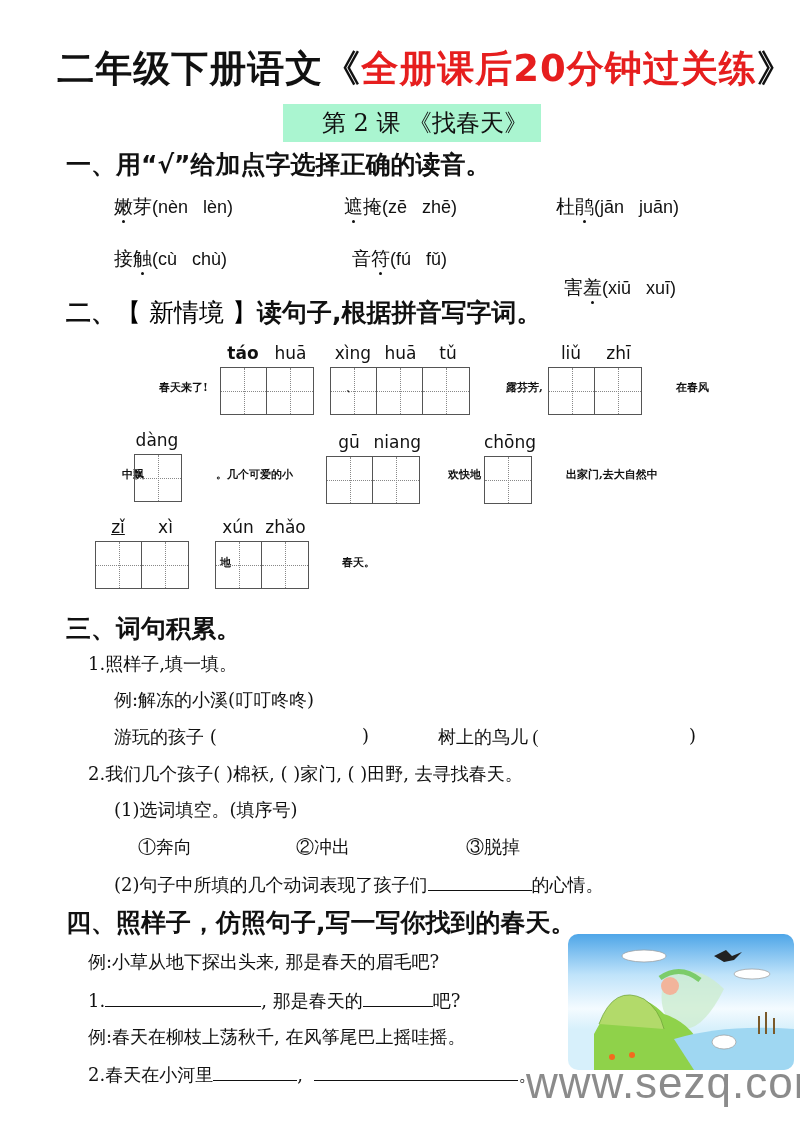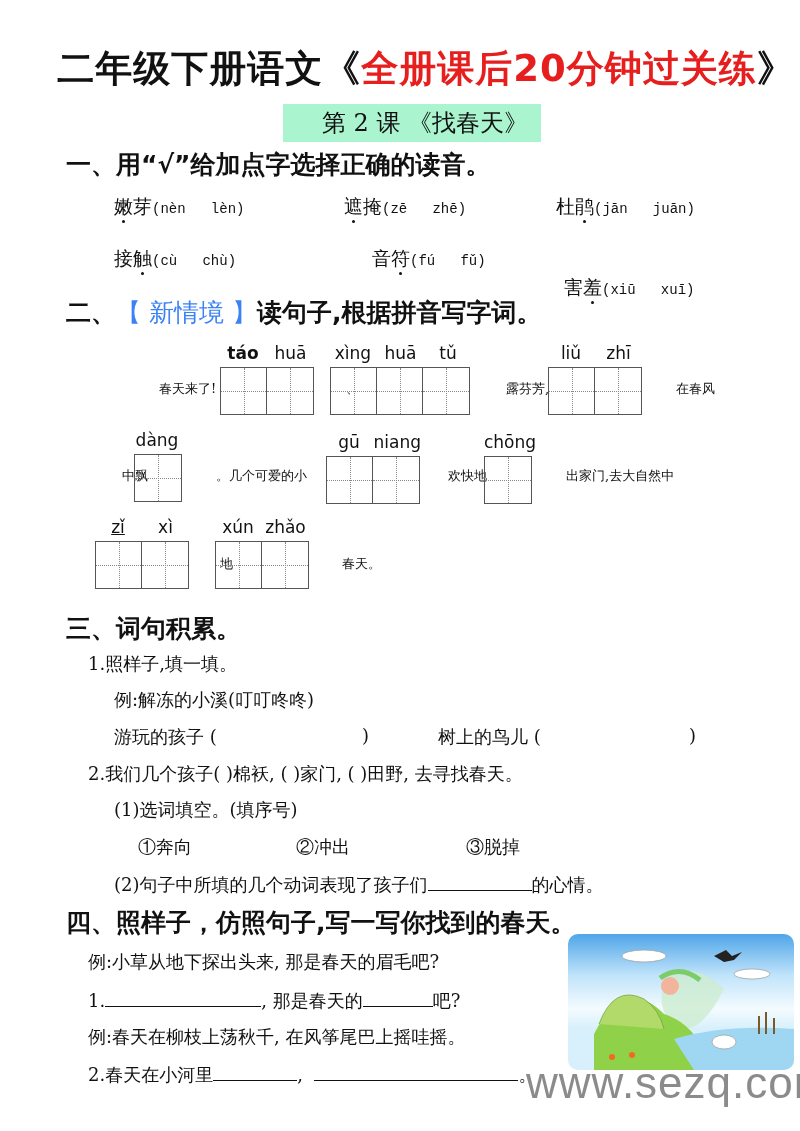--- a/index.html
+++ b/index.html
@@ -4,26 +4,26 @@
 <style>
   html, body { margin:0; padding:0; background:#ffffff; }
   body { width:800px; height:1131px; position:relative; overflow:hidden; color:#111;
     font-family:"DejaVu Sans", "Liberation Sans", sans-serif; }
   .abs { position:absolute; white-space:nowrap;padding-left:26px; }
   .title { left:0; width:800px; top:44px; text-align:center; font-size:37px; font-weight:bold; letter-spacing:1px; }
   .title .red { color:#e61e1e; }
   .subtitle { left:283px; top:104px; width:232px; height:38px; background:#aaf5d0; font-family:"DejaVu Serif", serif;
     font-size:24px; line-height:38px; text-align:center; }
   .h { font-size:25px; font-weight:bold; }
-  .h .red { color:#3b82f6; font-weight:normal; }
+  .h .red { color:#000000; font-weight:normal; }
   .q1 { font-size:19px; }
   .dot { position:relative; }
   .dot::after { content:""; position:absolute; left:50%; bottom:-6px; width:3px; height:3px; margin-left:-1.5px; background:#111; border-radius:50%; }
-  .py { font-family:Liberation Mono, monospace; font-size:14px; }
-  .ctx { font-family:"DejaVu Serif", serif; font-size:13px; font-weight:normal; }
+  .py { font-family:Liberation Sans, sans-serif; font-size:18px; }
+  .ctx { font-family:"DejaVu Serif", serif; font-size:11px; font-weight:bold; }
   .grid { position:absolute; display:flex; border:1.5px solid #555; }
   .cell { width:46px; height:46px; position:relative; border-right:1.5px solid #555; box-sizing:border-box; }
   .cell:last-child { border-right:none; }
   .cell::before { content:""; position:absolute; left:50%; top:0; bottom:0; border-left:1px dotted #888; }
   .cell::after { content:""; position:absolute; top:50%; left:0; right:0; border-top:1px dotted #888; }
   .pylab { position:absolute; font-size:17px; text-align:center; width:46px; }
   .body3 { font-family:"DejaVu Serif", serif; font-size:18px; }
   .blank { display:inline-block; border-bottom:1.5px solid #111; height:18px; vertical-align:baseline; }
   .pic { left:568px; top:934px; width:200px; height:136px; border-radius:10px; overflow:hidden;
     background:linear-gradient(#4ea6e8 0%, #bfe3fa 30%, #f4fbff 55%, #d7f0fb 70%); }
@@ -37,21 +37,21 @@
 </div>
 <div class="abs subtitle">第 2 课 《找春天》</div>
 
 <div class="abs h" style="left:40px;top:148px;">一、用“√”给加点字选择正确的读音。</div>
 
 <div id="s1">
     <div class="abs q1" style="left: 88px; top: 194px;"><span class="dot">嫩</span><span>芽</span><span class="py">(<span>nèn</span>&nbsp;&nbsp;&nbsp;<span>lèn</span>)</span></div>
     <div class="abs q1" style="left: 318px; top: 194px;"><span class="dot">遮</span><span>掩</span><span class="py">(<span>zē</span>&nbsp;&nbsp;&nbsp;<span>zhē</span>)</span></div>
     <div class="abs q1" style="left: 530px; top: 194px;"><span>杜</span><span class="dot">鹃</span><span class="py">(<span>jān</span>&nbsp;&nbsp;&nbsp;<span>juān</span>)</span></div>
     <div class="abs q1" style="left: 88px; top: 246px;"><span>接</span><span class="dot">触</span><span class="py">(<span>cù</span>&nbsp;&nbsp;&nbsp;<span>chù</span>)</span></div>
-    <div class="abs q1" style="left: 326px; top: 246px; margin-left: 20px;"><span>音</span><span class="dot">符</span><span class="py">(<span>fú</span>&nbsp;&nbsp;&nbsp;<span>fǔ</span>)</span></div>
+    <div class="abs q1" style="left: 326px; top: 246px;"><span>音</span><span class="dot">符</span><span class="py">(<span>fú</span>&nbsp;&nbsp;&nbsp;<span>fǔ</span>)</span></div>
     <div class="abs q1" style="left: 538px; top: 246px; margin-top: 29px;"><span>害</span><span class="dot">羞</span><span class="py">(<span>xiū</span>&nbsp;&nbsp;&nbsp;<span>xuī</span>)</span></div>
   </div>
 
 <div class="abs h" style="left:40px;top:296px;">
   <span>二、</span><span class="red">【 新情境 】</span><span>读句子,根据拼音写字词。</span>
 </div>
 
 <div id="s2">
     <div class="abs ctx" style="left: 133px; top: 380px;">春天来了!</div>
     <div class="pylab" style="left: 220px; top: 343px; font-weight: bold;">táo</div>
@@ -109,21 +109,21 @@
       <div class="cell"></div>
     </div>
     <div class="abs ctx" style="left: 316px; top: 555px;">春天。</div>
   </div>
 
 <div class="abs h" style="left:40px;top:612px;">三、词句积累。</div>
 <div class="abs body3" style="left:62px;top:652px;">1.照样子,填一填。</div>
 <div class="abs body3" style="left:88px;top:688px;">例:解冻的小溪(叮叮咚咚)</div>
 <div class="abs body3" style="left:88px;top:725px;"><span>游玩的孩子 (</span></div>
 <div class="abs body3" style="left:336px;top:725px;">)</div>
-<div class="abs body3" style="left:412px;top:725px;">树上的鸟儿 (</div>
+<div class="abs body3" style="left:412px;top:725px;font-family:Liberation Serif, serif;">树上的鸟儿 (</div>
 <div class="abs body3" style="left:663px;top:725px;">)</div>
 <div class="abs body3" style="left:62px;top:762px;">2.我们几个孩子(      )棉袄, (      )家门, (      )田野, 去寻找春天。</div>
 <div class="abs body3" style="left:88px;top:798px;">(1)选词填空。(填序号)</div>
 <div class="abs body3" style="left:112px;top:835px;">①奔向</div>
 <div class="abs body3" style="left:270px;top:835px;">②冲出</div>
 <div class="abs body3" style="left:440px;top:835px;">③脱掉</div>
 <div class="abs body3" style="left:88px;top:872px;">
   <span>(2)句子中所填的几个动词表现了孩子们</span><span class="blank" style="width:104px;"></span><span>的心情。</span>
 </div>
 

